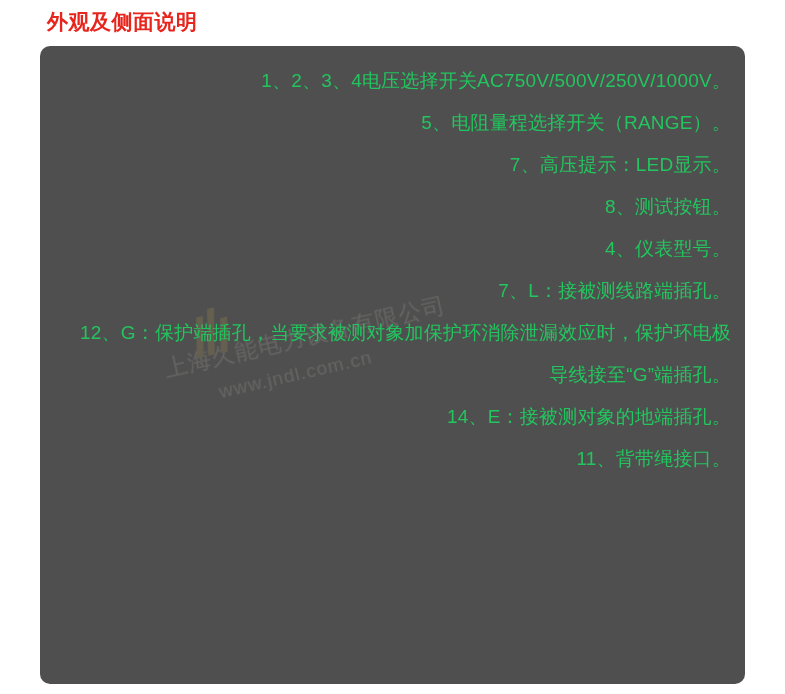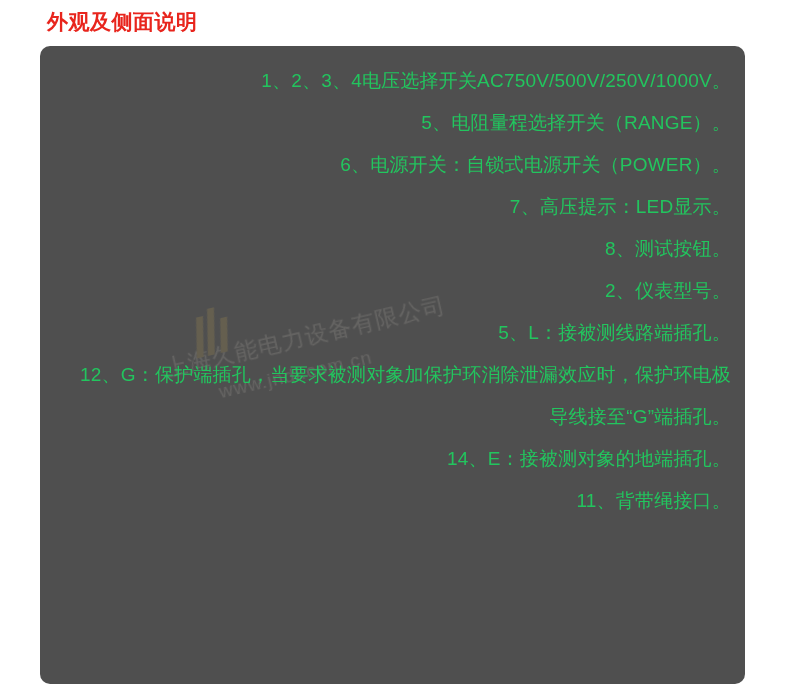--- a/index.html
+++ b/index.html
@@ -132,24 +132,23 @@
         <span style="left:20px; top:0px; width:7px; height:46px; transform:skewX(-12deg);"></span>
         <span style="left:32px; top:12px; width:7px; height:34px; transform:skewX(-12deg);"></span>
       </div>
       <div class="wm-line">上海久能电力设备有限公司</div>
       <div class="wm-line small">www.jndl.com.cn</div>
     </div>
 
     <div class="lines">
       <div class="line">1、2、3、4电压选择开关AC750V/500V/250V/1000V。</div>
       <div class="line">5、电阻量程选择开关（RANGE）。</div>
-      <div class="line">6、电源开关：自锁式电源开关（POWER）。</div>
       <div class="line">7、高压提示：LED显示。</div>
       <div class="line">8、测试按钮。</div>
-      <div class="line">2、仪表型号。</div>
-      <div class="line">5、L：接被测线路端插孔。</div>
+      <div class="line">4、仪表型号。</div>
+      <div class="line">7、L：接被测线路端插孔。</div>
       <div class="line wrap">12、G：保护端插孔，当要求被测对象加保护环消除泄漏效应时，保护环电极导线接至“G”端插孔。</div>
       <div class="line">14、E：接被测对象的地端插孔。</div>
       <div class="line">11、背带绳接口。</div>
     </div>
 
   </div>
 </div>
 
 </body></html>

